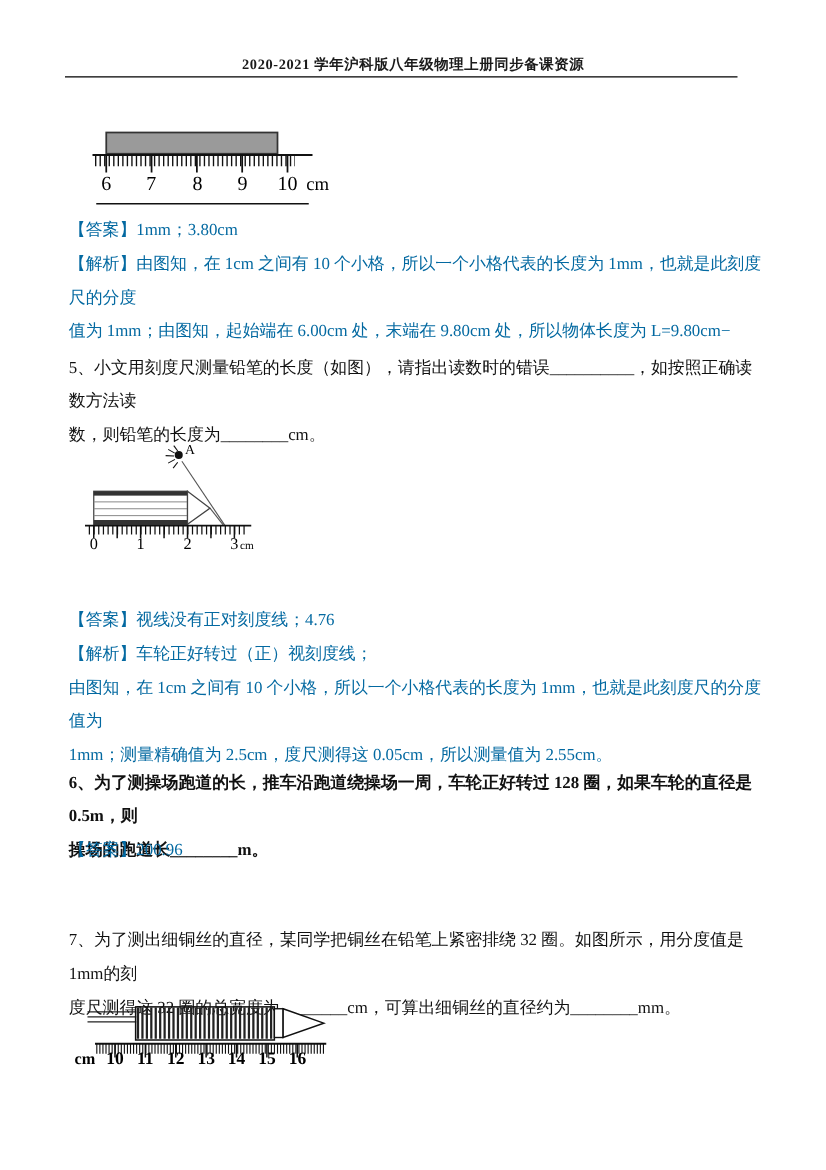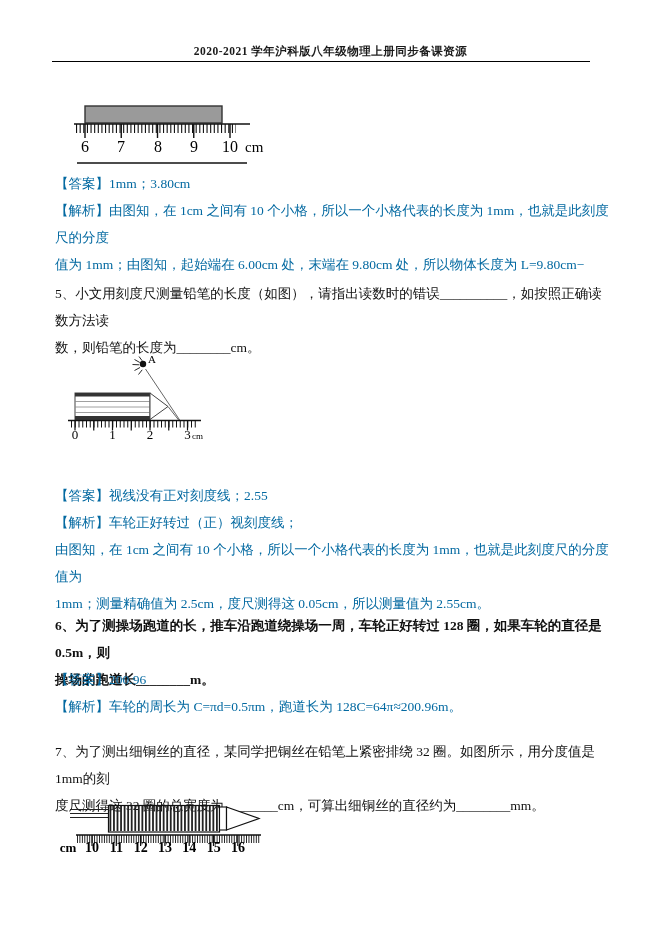--- a/index.html
+++ b/index.html
@@ -102,34 +102,33 @@
       <line x1="16.4" y1="75.5" x2="135" y2="75.5" stroke="#111" stroke-width="10" stroke-dasharray="1.2,17.55"></line>
       <text x="17" y="89" font-size="13" text-anchor="middle">0</text>
       <text x="54.5" y="89" font-size="13" text-anchor="middle">1</text>
       <text x="92" y="89" font-size="13" text-anchor="middle">2</text>
       <text x="129.5" y="89" font-size="13" text-anchor="middle">3</text>
       <text x="134" y="89" font-size="9">cm</text>
     </svg>
   </div>
 
   <div class="tblock red" style="top:482px;">
-    <div><span>【答案】</span><span>视线没有正对刻度线；2.55</span></div>
+    <div><span>【答案】</span><span>视线没有正对刻度线；4.76</span></div>
     <div><span>【解析】</span><span>车轮正好转过（正）视刻度线；</span></div>
     <div>由图知，在 1cm 之间有 10 个小格，所以一个小格代表的长度为 1mm，也就是此刻度尺的分度值为</div>
     <div>1mm；测量精确值为 2.5cm，度尺测得这 0.05cm，所以测量值为 2.55cm。</div>
   </div>
 
   <div class="tblock" style="top:612px;font-weight:bold;">
     <div>6、为了测操场跑道的长，推车沿跑道绕操场一周，车轮正好转过 128 圈，如果车轮的直径是 0.5m，则</div>
     <div>操场的跑道长________m。</div>
   </div>
 
   <div class="tblock red" style="top:666px;">
     <div><span>【答案】</span><span>200.96</span></div>
-    <div><span>【解析】</span><span>车轮的周长为 C=πd=0.5πm，跑道长为 128C=64π≈200.96m。</span></div>
   </div>
 
   <div class="tblock" style="top:738px;">
     <div>7、为了测出细铜丝的直径，某同学把铜丝在铅笔上紧密排绕 32 圈。如图所示，用分度值是 1mm的刻</div>
     <div>度尺测得这 32 圈的总宽度为________cm，可算出细铜丝的直径约为________mm。</div>
   </div>
 
   <div class="fig" style="top:798px; left:55px;">
     <svg width="215" height="62" viewBox="0 0 215 62">
       <g>

